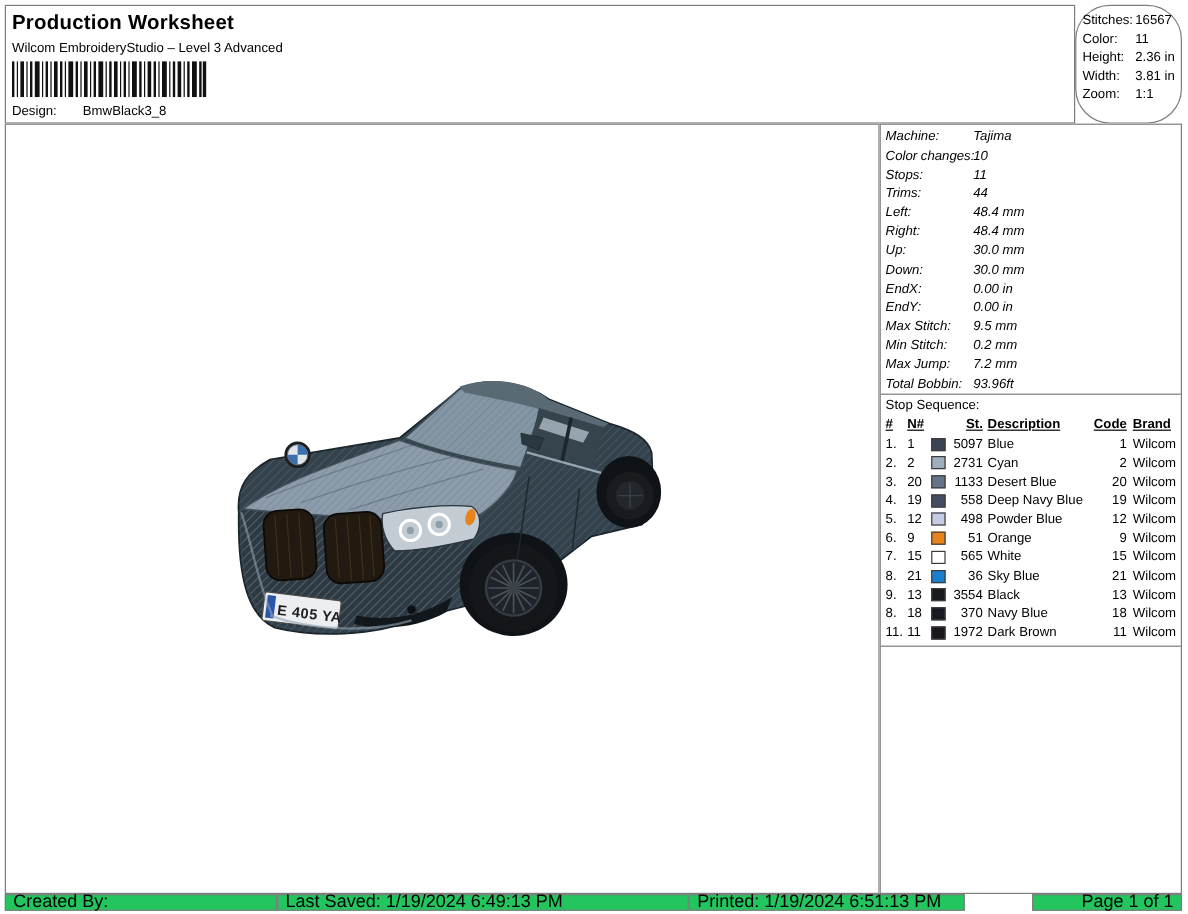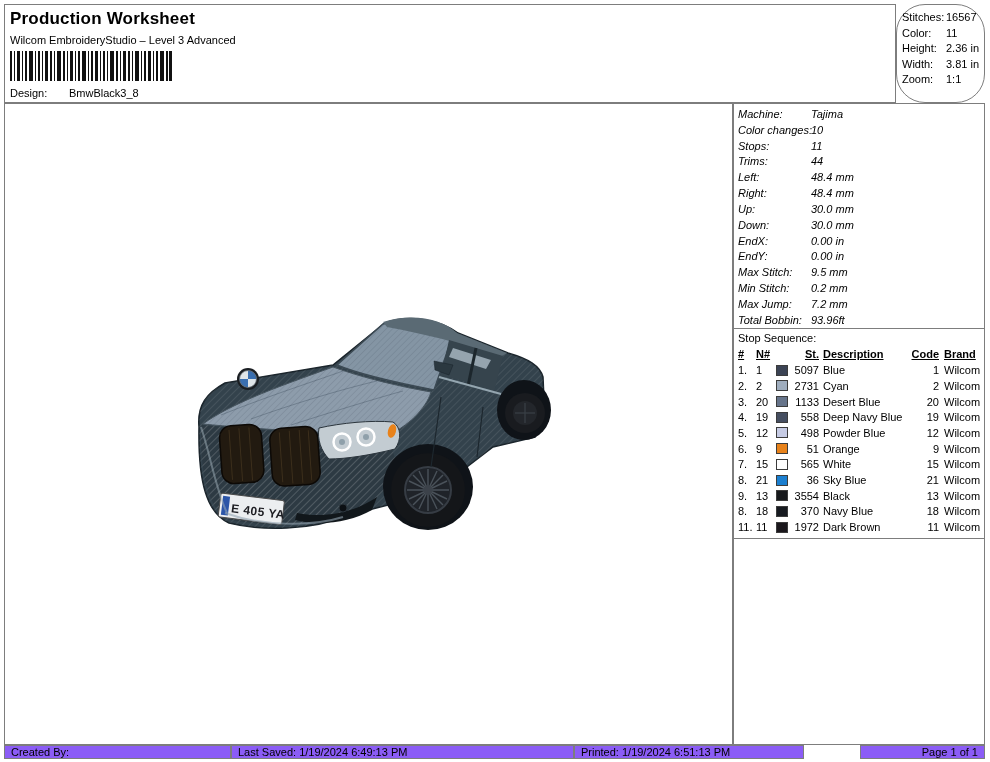--- a/index.html
+++ b/index.html
@@ -42,21 +42,21 @@
   .ss-head span { text-decoration:underline; }
   .ss-row { height:15.7px; }
   .c-st, .c-code, .h-st, .h-code { text-align:right; }
   .c-desc, .h-desc { padding-left:4px; }
   .c-brand, .h-brand { padding-left:5px; }
   .swatch { display:inline-block; width:12px; height:11px; border:1px solid #3c3c3c; vertical-align:middle; }
   .c-sw { text-align:center; line-height:0; }
 
   
   .fcell { position:absolute; top:745px; height:14px; border:1px solid #7d7d7d;
-           font-size:11px; line-height:12px; padding:0 6px; background:#8b5cf6; }
+           font-size:15px; line-height:12px; padding:0 6px; background:#22c55e; }
   .f1 { left:4px; width:227px; }
   .f2 { left:231px; width:343px; }
   .f3 { left:574px; width:230px; }
   .f4 { left:860px; width:125px; text-align:right; }
 </style>
 </head>
 <body>
 
 <div class="box hdr">
   <div class="title">Production Worksheet</div>

